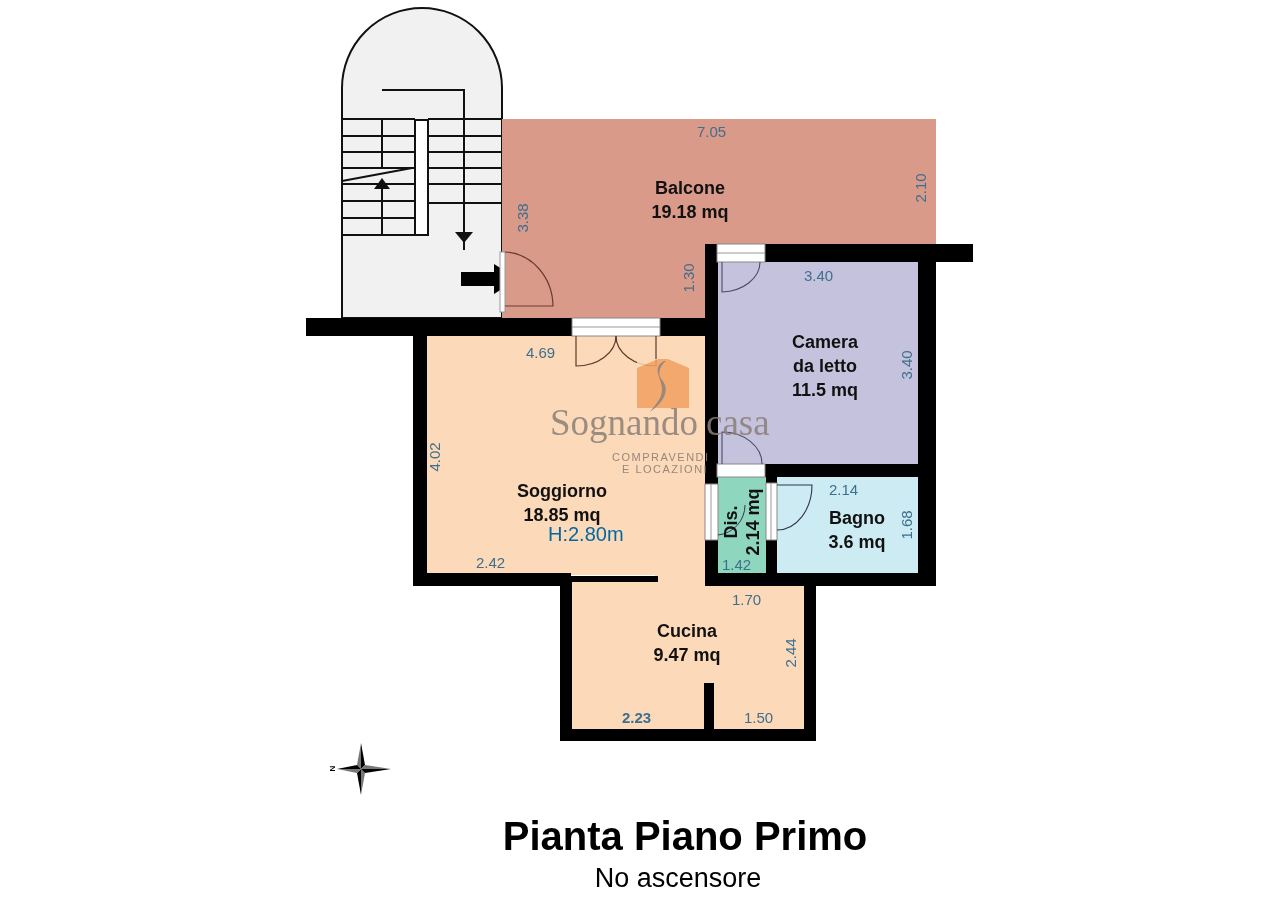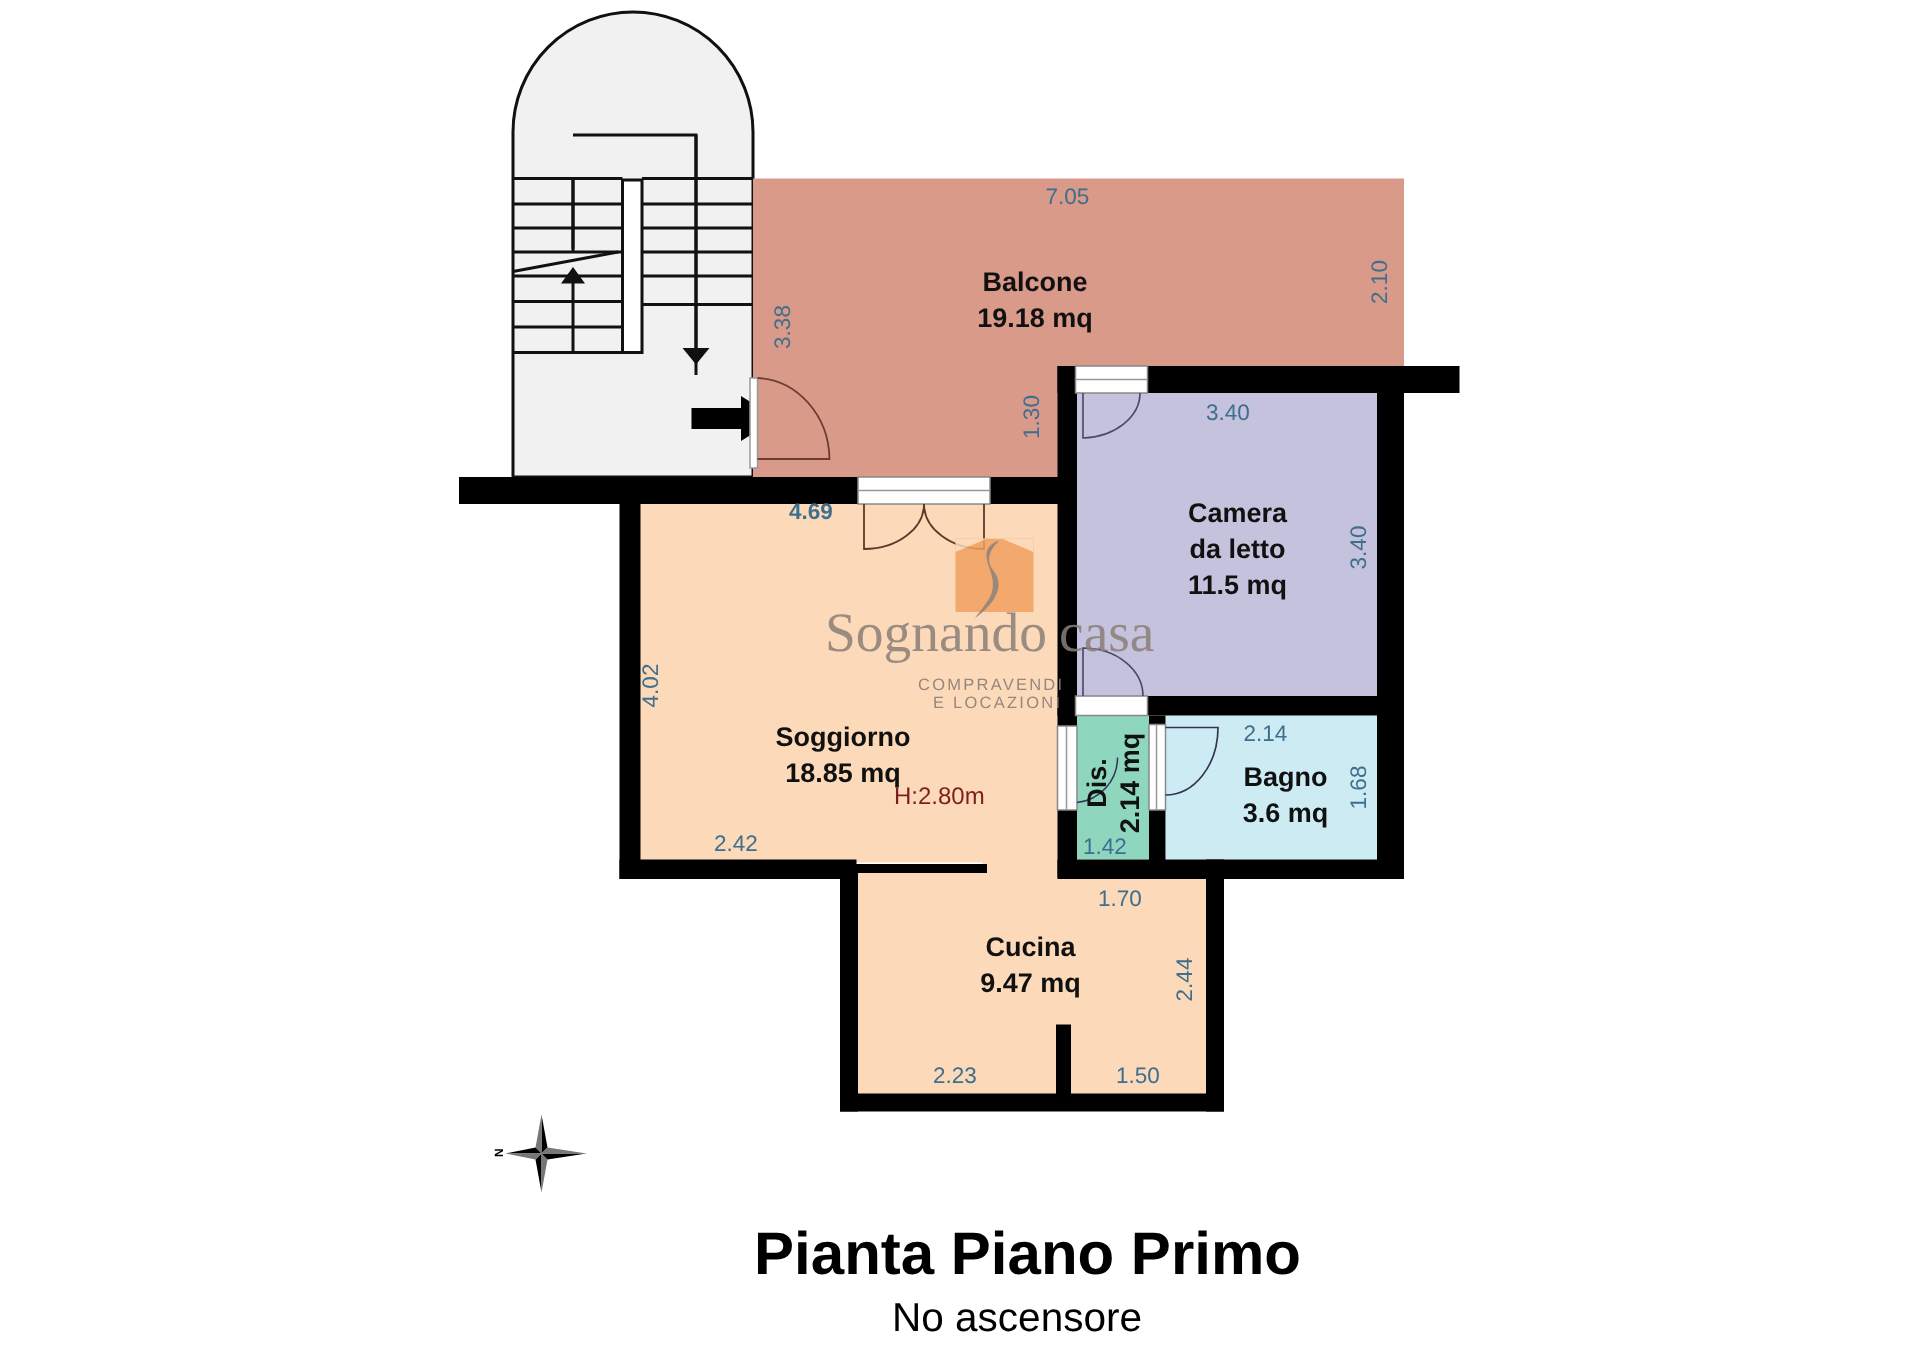--- a/index.html
+++ b/index.html
@@ -2,21 +2,21 @@
 <html><head>
 <meta charset="utf-8">
 <style>
   html, body { margin: 0; padding: 0; background: #ffffff; }
   body { width: 1280px; height: 905px; position: relative; overflow: hidden; font-family: "Liberation Sans", sans-serif; }
   .plan { position: absolute; left: 0; top: 0; width: 1280px; height: 905px; }
   .abs { position: absolute; }
   .room-label { position: absolute; text-align: center; font-weight: bold; color: #111; font-size: 18px; line-height: 24px; white-space: nowrap; }
   .dim { position: absolute; color: #3f6f8e; font-size: 15px; line-height: 16px; white-space: nowrap; }
   .dim.v { transform: rotate(-90deg); transform-origin: center center; }
-  .hnote { position: absolute; font-size: 16px; color: #7f1d1d; white-space: nowrap; margin-left: 48px; }
+  .hnote { position: absolute; font-size: 20px; color: #0369a1; white-space: nowrap; }
   .title { position: absolute; left: 0; width: 1370px; text-align: center; top: 812px; font-size: 40px; font-weight: bold; color: #000; line-height: 48px; }
   .subtitle { position: absolute; left: 0; width: 1356px; text-align: center; top: 862px; font-size: 27px; color: #000; line-height: 32px; }
   .wm-text { position: absolute; font-family: "Liberation Serif", serif; color: #8b7f78; opacity: 0.85; white-space: nowrap; }
   .wm-sub { position: absolute; font-size: 11px; letter-spacing: 1.5px; color: #8b7f78; opacity: 0.9; white-space: nowrap; line-height: 12px; }
 </style>
 </head>
 <body>
 
 <svg class="plan" width="1280" height="905" viewBox="0 0 1280 905" xmlns="http://www.w3.org/2000/svg">
 
@@ -188,27 +188,27 @@
   <div>Cucina</div>
   <div>9.47 mq</div>
 </div>
 
 <div class="dim" style="left:697px; top:124px;text-align:center;">7.05</div>
 <div class="dim v" style="left:906px; top:180px;">2.10</div>
 <div class="dim v" style="left:508px; top:210px;">3.38</div>
 <div class="dim v" style="left:674px; top:270px;">1.30</div>
 <div class="dim" style="left:804px; top:268px;">3.40</div>
 <div class="dim v" style="left:892px; top:357px;">3.40</div>
-<div class="dim" style="left:526px; top:334px;font-weight:bold;">4.69</div>
+<div class="dim" style="left:526px; top:345px;">4.69</div>
 <div class="dim v" style="left:420px; top:449px;">4.02</div>
 <div class="dim" style="left:476px; top:555px;">2.42</div>
 <div class="dim" style="left:829px; top:482px;">2.14</div>
 <div class="dim v" style="left:892px; top:517px;">1.68</div>
 <div class="dim" style="left:722px; top:557px;">1.42</div>
 <div class="dim" style="left:732px; top:592px;">1.70</div>
 <div class="dim v" style="left:776px; top:645px;">2.44</div>
-<div class="dim" style="left:622px; top:710px;">2.23</div>
+<div class="dim" style="left:622px; top:710px;font-weight:bold;">2.23</div>
 <div class="dim" style="left:744px; top:710px;">1.50</div>
 
 <div class="abs" style="left:330px; top:764px; font-size:8px; font-weight:bold; color:#000; transform:rotate(-90deg);">N</div>
 
 <div class="title">Pianta Piano Primo</div>
 <div class="subtitle">No ascensore</div>
 
 </body></html>

